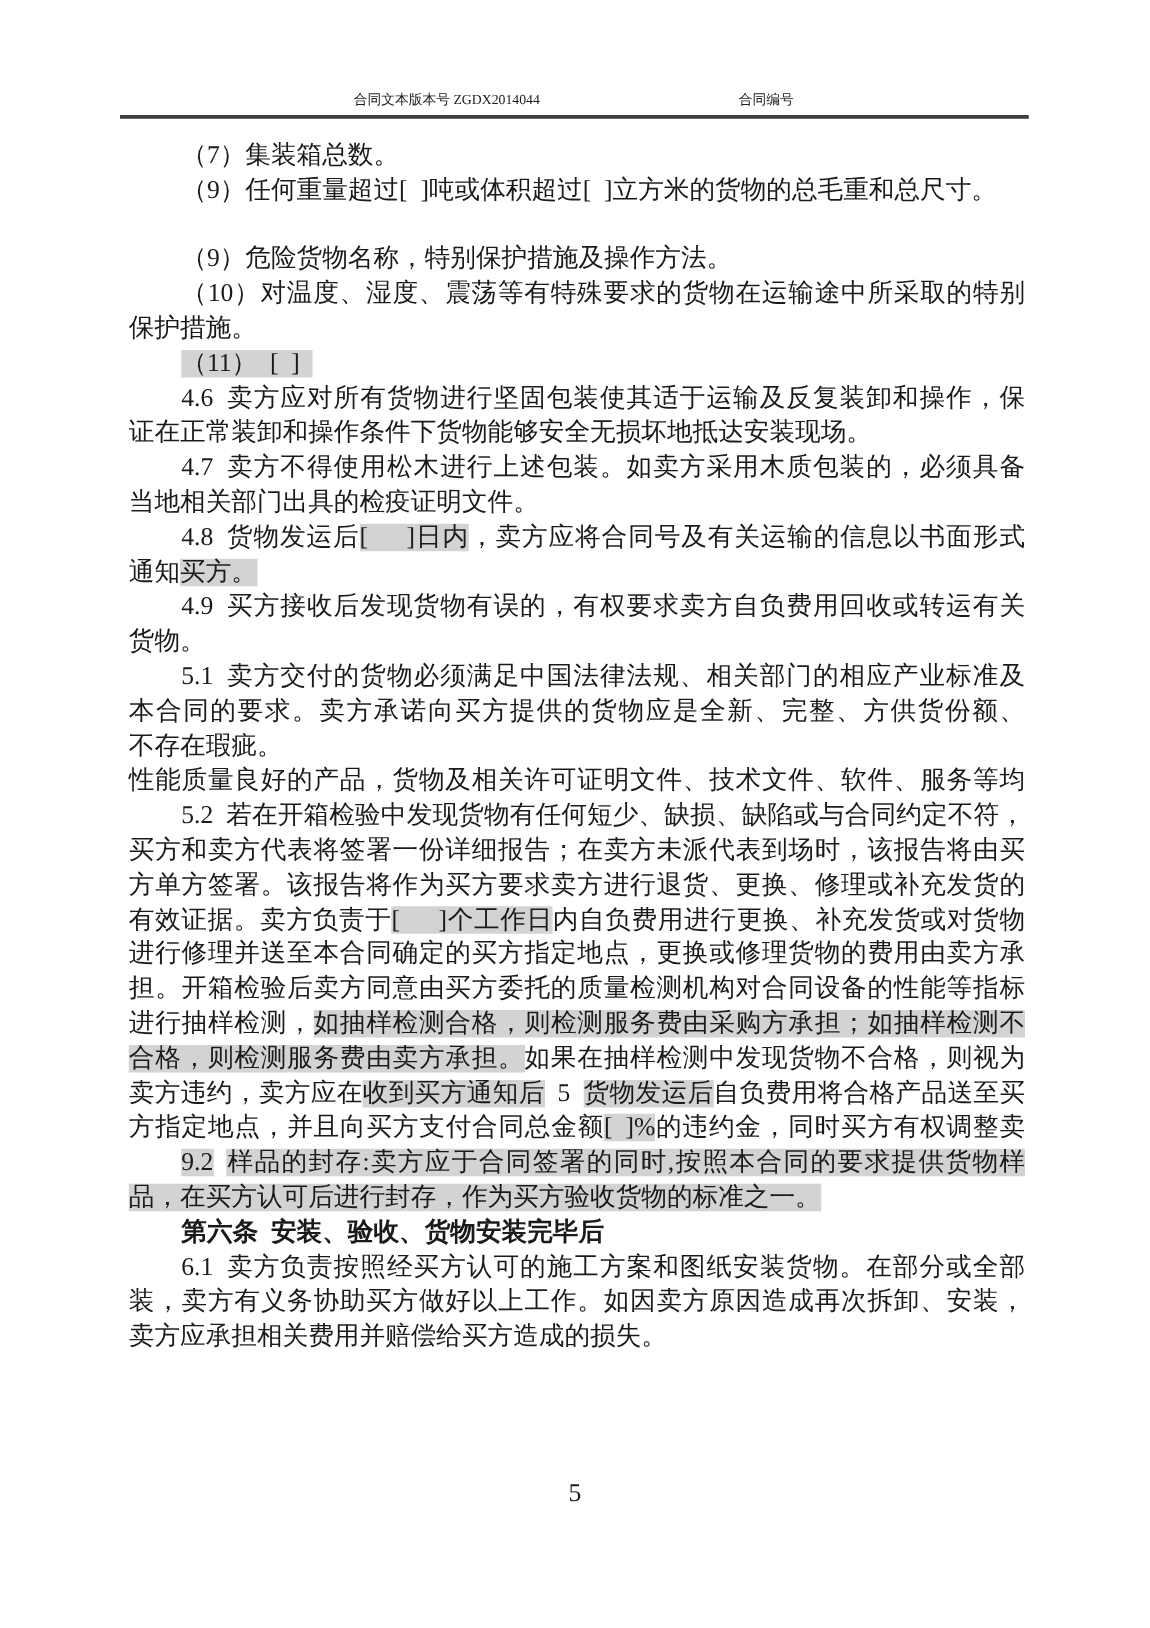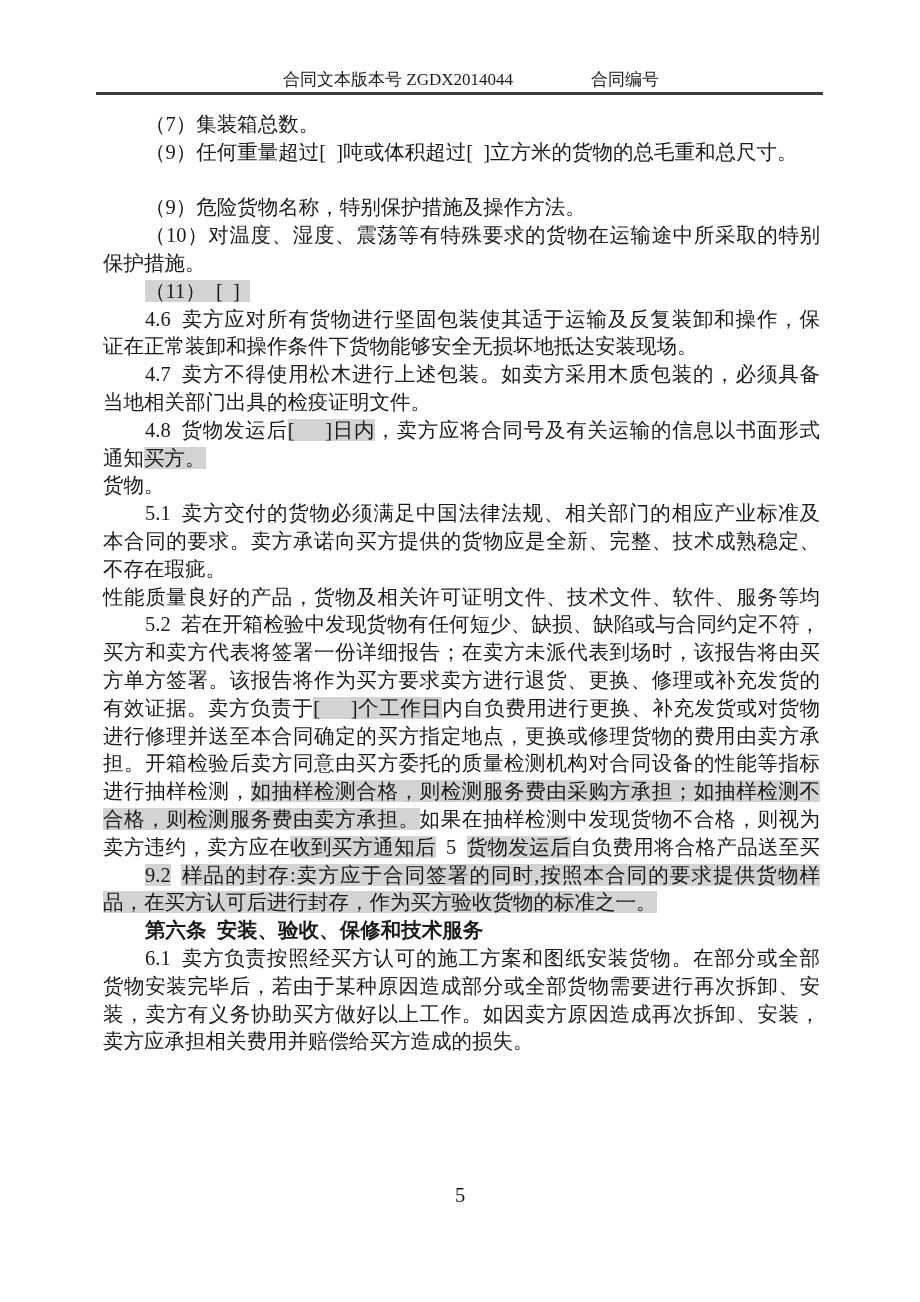--- a/index.html
+++ b/index.html
@@ -12,21 +12,21 @@
     width: 920px;
     height: 1302px;
     background: #ffffff;
     overflow: hidden;
     font-family: "Liberation Serif", "DejaVu Serif", serif;
     color: #1a1a1a;
   }
   .hdr {
     position: absolute;
     top: 69px;
-    font-size: 17px;
+    font-size: 11px;
     line-height: 22px;
     white-space: nowrap;
   }
   .hdr-version { left: 283px; }
   .hdr-contract { left: 591px; }
   .rule {
     position: absolute;
     left: 96px;
     top: 92px;
     width: 727px;
@@ -76,38 +76,39 @@
       <div class="line indent"><span>（9）危险货物名称，特别保护措施及操作方法。</span></div>
       <div class="line indent fill"><span>（10）对温度、湿度、震荡等有特殊要求的货物在运输途中所采取的特别</span></div>
       <div class="line"><span>保护措施。</span></div>
       <div class="line indent"><span class="hl">（11） [ ] </span></div>
       <div class="line indent fill"><span>4.6 卖方应对所有货物进行坚固包装使其适于运输及反复装卸和操作，保</span></div>
       <div class="line"><span>证在正常装卸和操作条件下货物能够安全无损坏地抵达安装现场。</span></div>
       <div class="line indent fill"><span>4.7 卖方不得使用松木进行上述包装。如卖方采用木质包装的，必须具备</span></div>
       <div class="line"><span>当地相关部门出具的检疫证明文件。</span></div>
       <div class="line indent fill"><span>4.8 货物发运后</span><span class="hl">[   ]日内</span><span>，卖方应将合同号及有关运输的信息以书面形式</span></div>
       <div class="line"><span>通知</span><span class="hl">买方。</span></div>
+      <div class="line indent fill"><span>4.9 买方接收后发现货物有误的，有权要求卖方自负费用回收或转运有关</span></div>
       <div class="line"><span>货物。</span></div>
       <div class="line indent fill"><span>5.1 卖方交付的货物必须满足中国法律法规、相关部门的相应产业标准及</span></div>
-      <div class="line fill"><span>本合同的要求。卖方承诺向买方提供的货物应是全新、完整、技术成熟稳定、</span></div>
+      <div class="line fill"><span>本合同的要求。卖方承诺向买方提供的货物应是全新、完整、方供货份额、</span></div>
       <div class="line"><span>不存在瑕疵。</span></div>
       <div class="line fill"><span>性能质量良好的产品，货物及相关许可证明文件、技术文件、软件、服务等均</span></div>
       <div class="line indent fill"><span>5.2 若在开箱检验中发现货物有任何短少、缺损、缺陷或与合同约定不符，</span></div>
       <div class="line fill"><span>买方和卖方代表将签署一份详细报告；在卖方未派代表到场时，该报告将由买</span></div>
       <div class="line fill"><span>方单方签署。该报告将作为买方要求卖方进行退货、更换、修理或补充发货的</span></div>
       <div class="line fill"><span>有效证据。卖方负责于</span><span class="hl">[   ]个工作日</span><span>内自负费用进行更换、补充发货或对货物</span></div>
       <div class="line fill"><span>进行修理并送至本合同确定的买方指定地点，更换或修理货物的费用由卖方承</span></div>
       <div class="line fill"><span>担。开箱检验后卖方同意由买方委托的质量检测机构对合同设备的性能等指标</span></div>
       <div class="line fill"><span>进行抽样检测，</span><span class="hl">如抽样检测合格，则检测服务费由采购方承担；如抽样检测不</span></div>
       <div class="line fill"><span class="hl">合格，则检测服务费由卖方承担。</span><span>如果在抽样检测中发现货物不合格，则视为</span></div>
       <div class="line fill"><span>卖方违约，卖方应在</span><span class="hl">收到买方通知后</span><span> 5 </span><span class="hl">货物发运后</span><span>自负费用将合格产品送至买</span></div>
+      <div class="line fill"><span>方指定地点，并且向买方支付合同总金额</span><span class="hl">[ ]%</span><span>的违约金，同时买方有权调整卖</span></div>
       <div class="line indent fill"><span class="hl">9.2</span><span> </span><span class="hl">样品的封存:卖方应于合同签署的同时,按照本合同的要求提供货物样</span></div>
       <div class="line"><span class="hl">品，在买方认可后进行封存，作为买方验收货物的标准之一。</span></div>
-      <div class="line indent bold"><span>第六条 安装、验收、保修和技术服务</span></div>
+      <div class="line indent bold"><span>第六条 安装、验收、货物安装完毕后</span></div>
       <div class="line indent fill"><span>6.1 卖方负责按照经买方认可的施工方案和图纸安装货物。在部分或全部</span></div>
-      <div class="line fill"><span>货物安装完毕后，若由于某种原因造成部分或全部货物需要进行再次拆卸、安</span></div>
       <div class="line fill"><span>装，卖方有义务协助买方做好以上工作。如因卖方原因造成再次拆卸、安装，</span></div>
       <div class="line"><span>卖方应承担相关费用并赔偿给买方造成的损失。</span></div>
     </div>
   <div class="footer">
     <span>5</span>
   </div>
 </div>
 
 </body></html>

